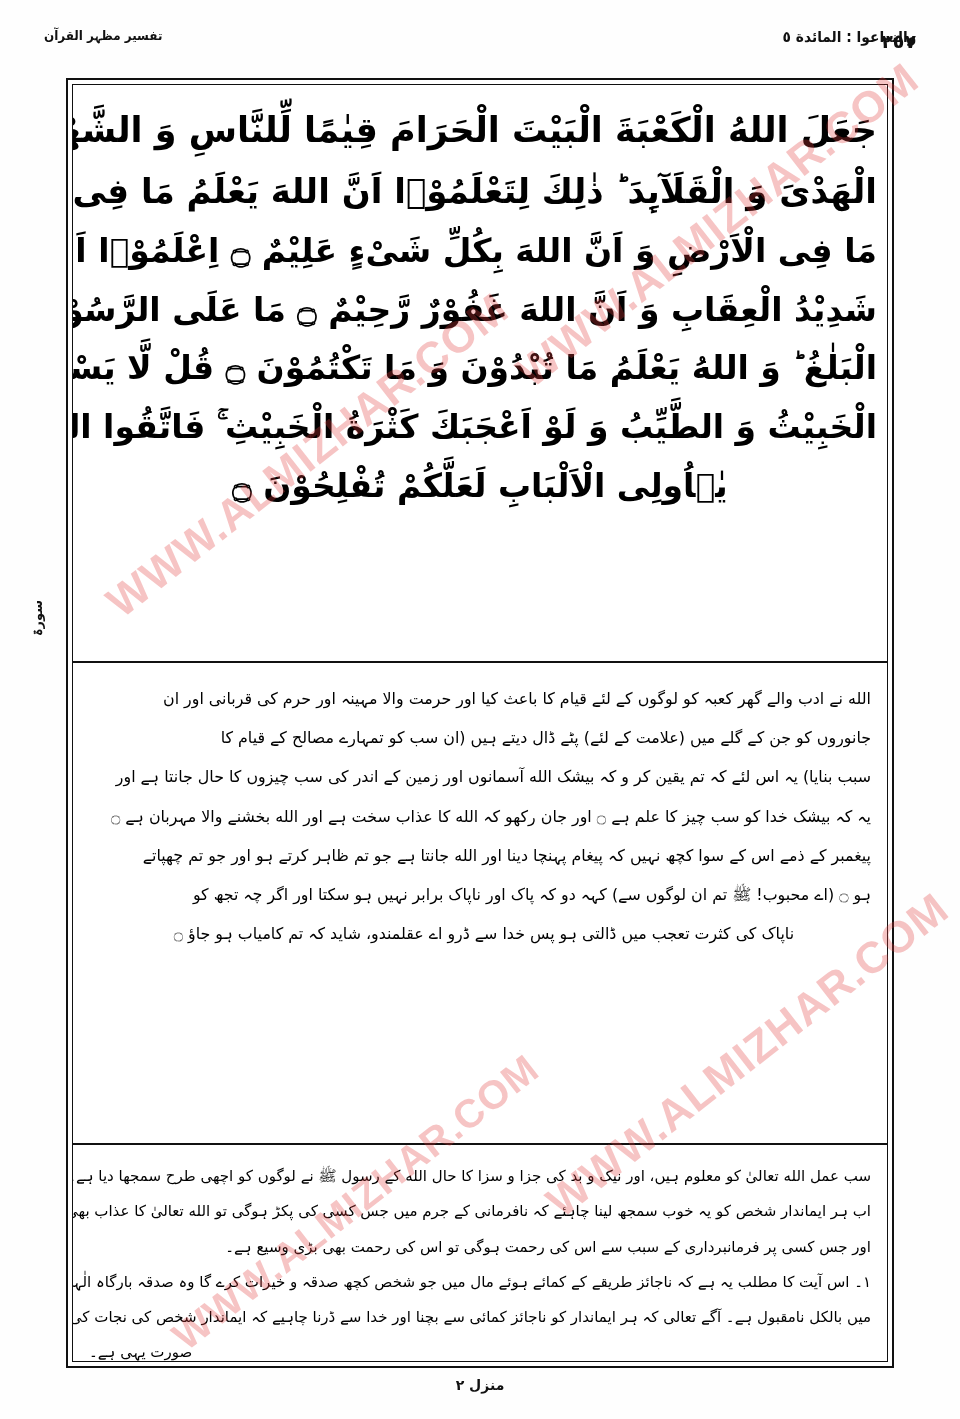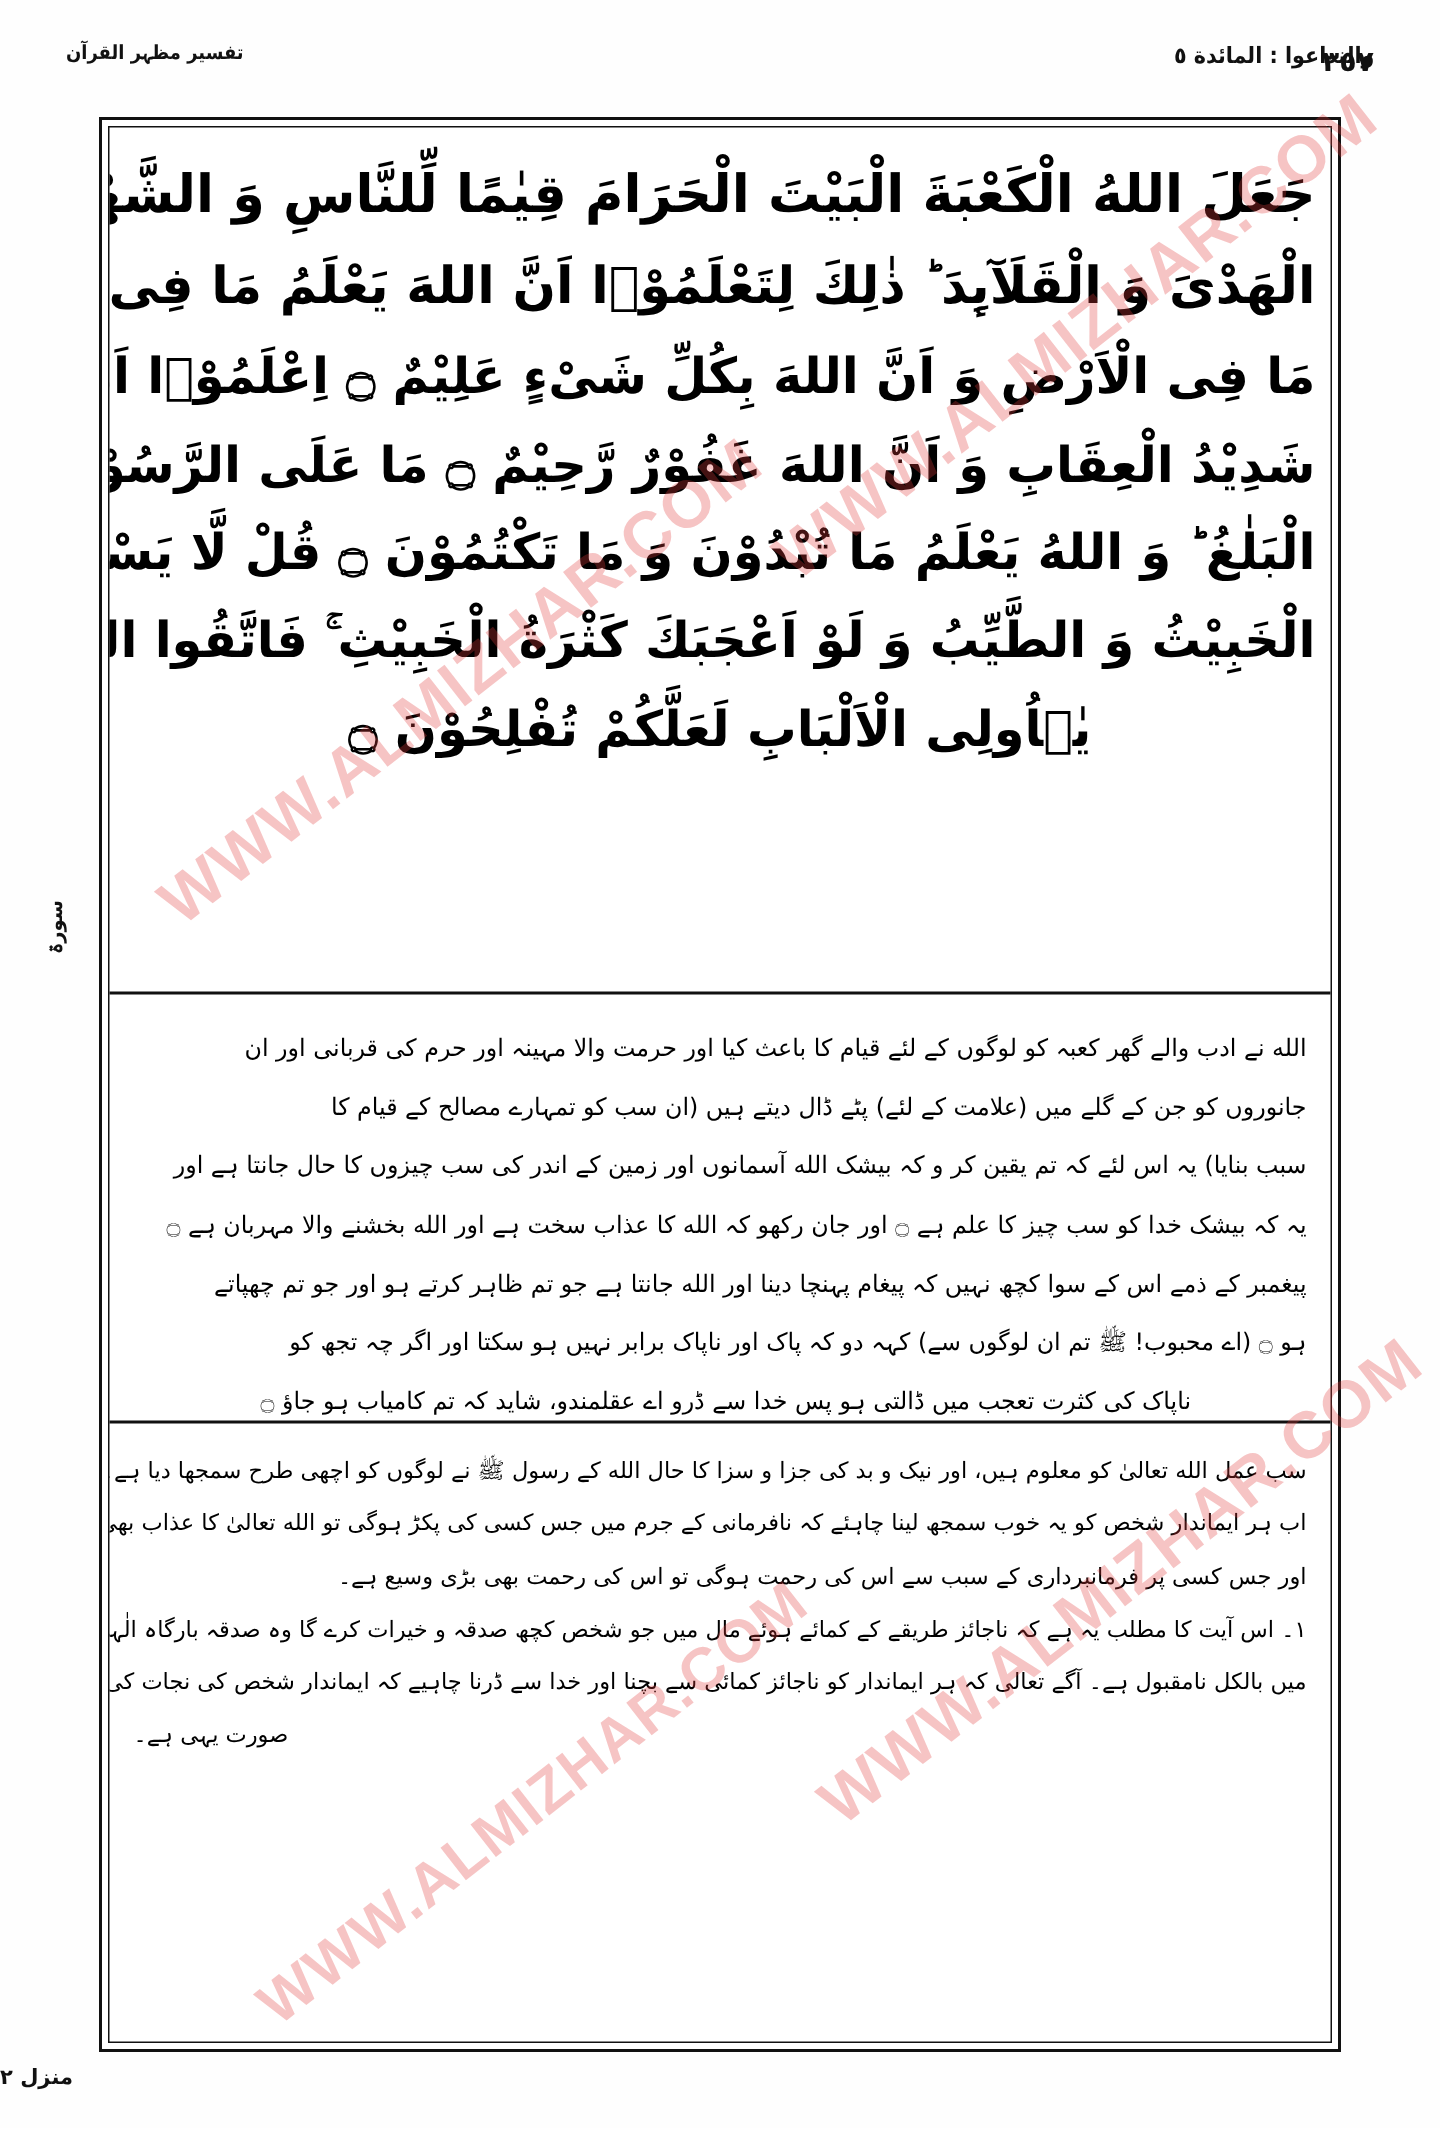--- a/index.html
+++ b/index.html
@@ -91,21 +91,21 @@
     letter-spacing: 0px;
   }
   .arabic-line.l2 { font-size: 34px; }
   .arabic-line.small { font-size: 33px; }
 
   .urdu-block {
     border-bottom: 2px solid #111;
     padding: 16px 16px 14px 16px;
     box-sizing: border-box;
     flex: 0 0 auto;
-    height: 286px;
+    height: 482px;
     overflow: hidden;
   }
   .urdu-line {
     direction: rtl;
     text-align: justify;
     font-family: "DejaVu Sans", sans-serif;
     font-size: 16px;
     line-height: 2.45;
     color: #000;
     white-space: nowrap;
@@ -141,21 +141,21 @@
     writing-mode: vertical-rl;
     transform: rotate(180deg);
     letter-spacing: 1px;
   }
 
   
   .footer {
     position: absolute;
     left: 0; right: 0;
     bottom: 26px;
-    text-align: left;
+    text-align: center;
     font-size: 14px;
     font-weight: 700;
   }
 
   
   .wm {
     position: absolute;
     color: rgba(226, 60, 60, 0.30);
     font-family: "Liberation Sans", sans-serif;
     font-weight: 700;

